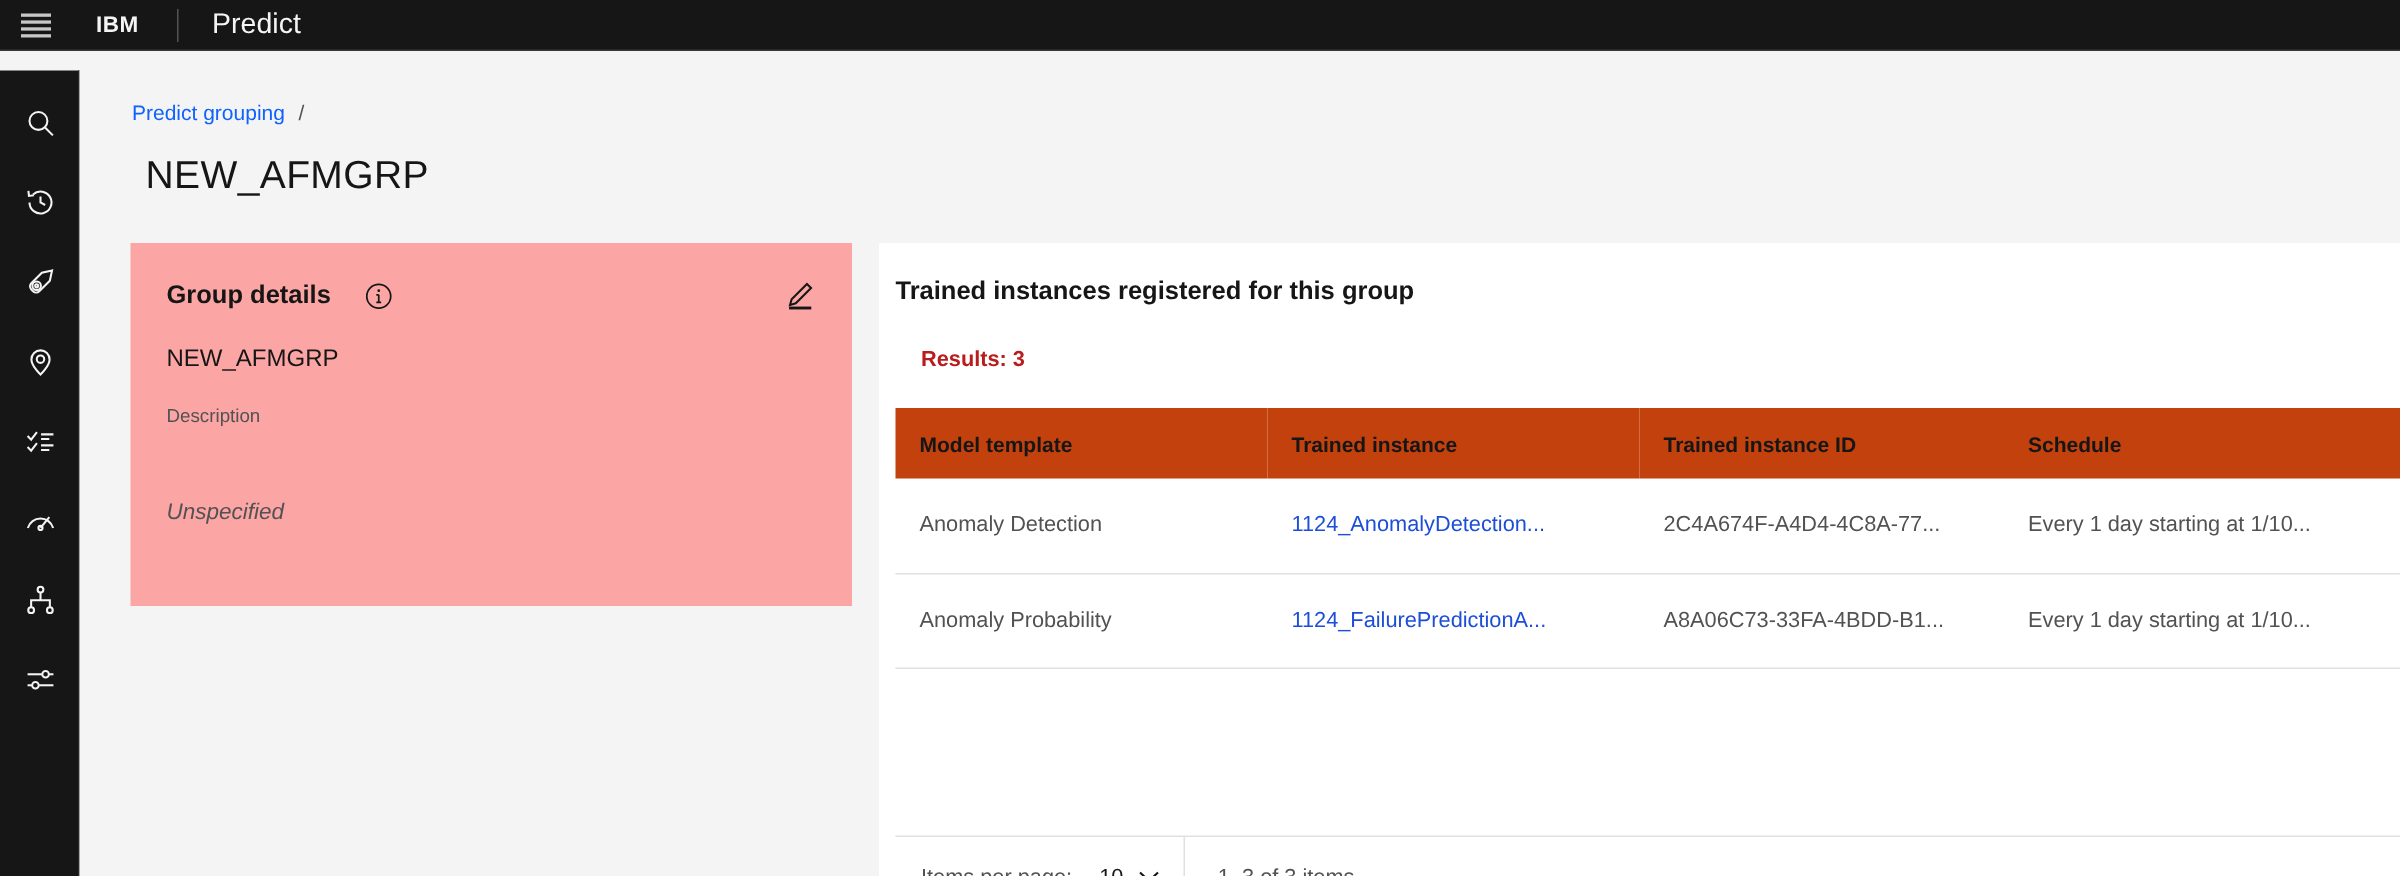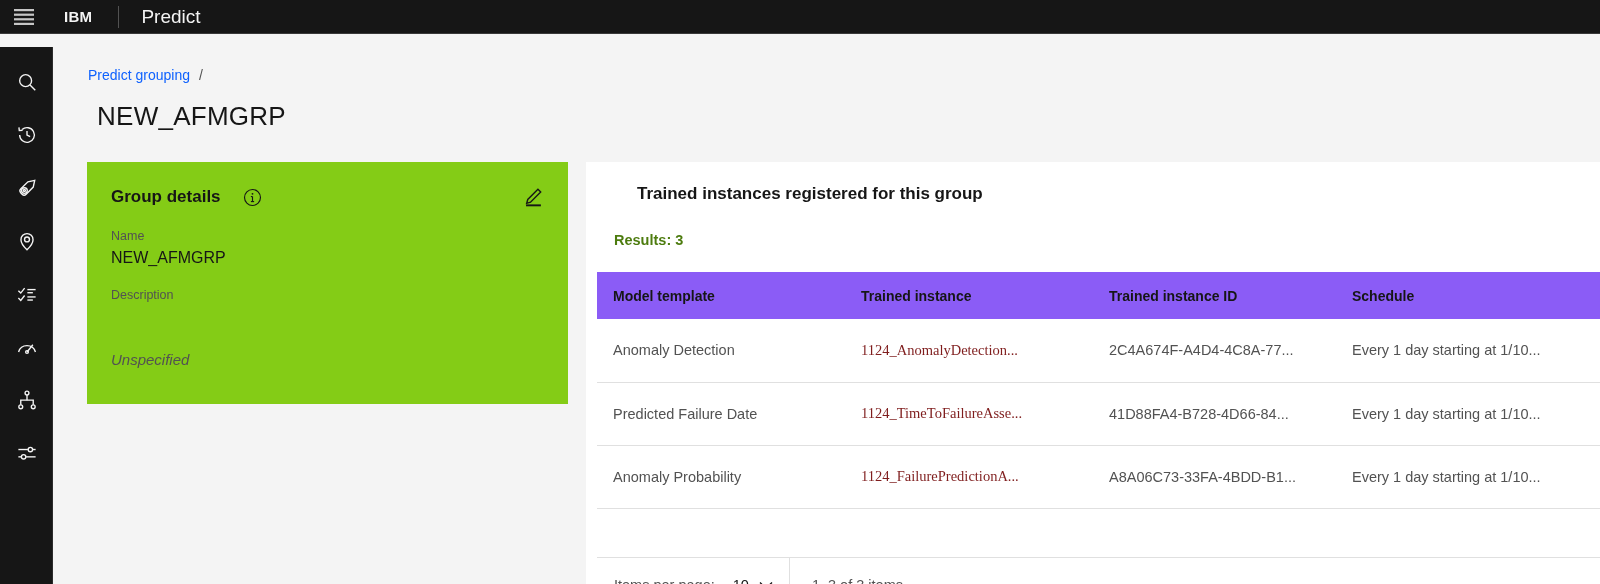--- a/index.html
+++ b/index.html
@@ -96,21 +96,21 @@
     color: #161616;
     letter-spacing: .01em;
   }
 
   
   .details-card {
     position: absolute;
     top: 115px; left: 34px;
     width: 481px;
     height: 242px;
-    background: #84cc16;
+    background: #fca5a5;
     padding: 22px 24px 0 24px;
   }
   .details-head {
     display: flex;
     align-items: center;
     height: 26px;
   }
   .details-title {
     font-size: 17px;
     font-weight: 600;
@@ -153,39 +153,38 @@
     height: 537px;
     background: #ffffff;
     padding-left: 11px;
   }
   .panel-title {
     position: absolute;
     top: 22px; left: 11px;
     font-size: 17px;
     font-weight: 600;
     color: #161616;
-    margin-left: 40px;
   }
   .results-bar {
     position: absolute;
     top: 70px; left: 28px;
     font-size: 14.5px;
     font-weight: 600;
-    color: #4d7c0f;
+    color: #b91c1c;
   }
 
   .data-table {
     position: absolute;
     top: 110px; left: 11px;
     width: 1003px;
     border-collapse: collapse;
     table-layout: fixed;
   }
   .data-table th {
-    background: #8b5cf6;
+    background: #c2410c;
     text-align: left;
     font-size: 14px;
     font-weight: 600;
     color: #161616;
     height: 47px;
     padding: 0 16px;
     white-space: nowrap;
   }
   .data-table td {
     height: 63px;
@@ -195,24 +194,23 @@
     border-bottom: 1px solid #e0e0e0;
     white-space: nowrap;
     overflow: hidden;
   }
   .data-table tbody tr:first-child td { border-top: none; }
   .col-template { width: 248px; }
   .col-instance { width: 248px; }
   .col-id       { width: 243px; }
   .col-schedule { width: 264px; }
   .cell-link {
-    color: #7f1d1d;
+    color: #1d4ed8;
     text-decoration: none;
     cursor: pointer;
-    font-family: Liberation Serif, serif;
   }
 
   
   .pagination {
     position: absolute;
     top: 395px; left: 11px;
     width: 1003px;
     height: 55px;
     display: flex;
     align-items: center;
@@ -378,21 +376,20 @@
       </span>
       <span class="edit-icon">
         <svg width="22" height="22" viewBox="0 0 24 24" fill="none" stroke="#161616" stroke-width="1.5">
           <path d="M17.4 3.6 20.4 6.6 9.3 17.7 5.1 18.9 6.3 14.7z"></path>
           <line x1="4.4" y1="21.1" x2="20.6" y2="21.1" stroke-width="2.1"></line>
         </svg>
       </span>
     </div>
 
     <div class="field">
-      <div class="field-label">Name</div>
       <div class="field-value">NEW_AFMGRP</div>
     </div>
 
     <div class="field">
       <div class="field-label">Description</div>
       <div class="field-value italic">Unspecified</div>
     </div>
 
   </div>
 
@@ -418,28 +415,20 @@
       <tbody>
         <tr>
           <td>Anomaly Detection</td>
           <td>
             <a class="cell-link">1124_AnomalyDetection...</a>
           </td>
           <td>2C4A674F-A4D4-4C8A-77...</td>
           <td>Every 1 day starting at 1/10...</td>
         </tr>
         <tr>
-          <td>Predicted Failure Date</td>
-          <td>
-            <a class="cell-link">1124_TimeToFailureAsse...</a>
-          </td>
-          <td>41D88FA4-B728-4D66-84...</td>
-          <td>Every 1 day starting at 1/10...</td>
-        </tr>
-        <tr>
           <td>Anomaly Probability</td>
           <td>
             <a class="cell-link">1124_FailurePredictionA...</a>
           </td>
           <td>A8A06C73-33FA-4BDD-B1...</td>
           <td>Every 1 day starting at 1/10...</td>
         </tr>
       </tbody>
     </table>
 

